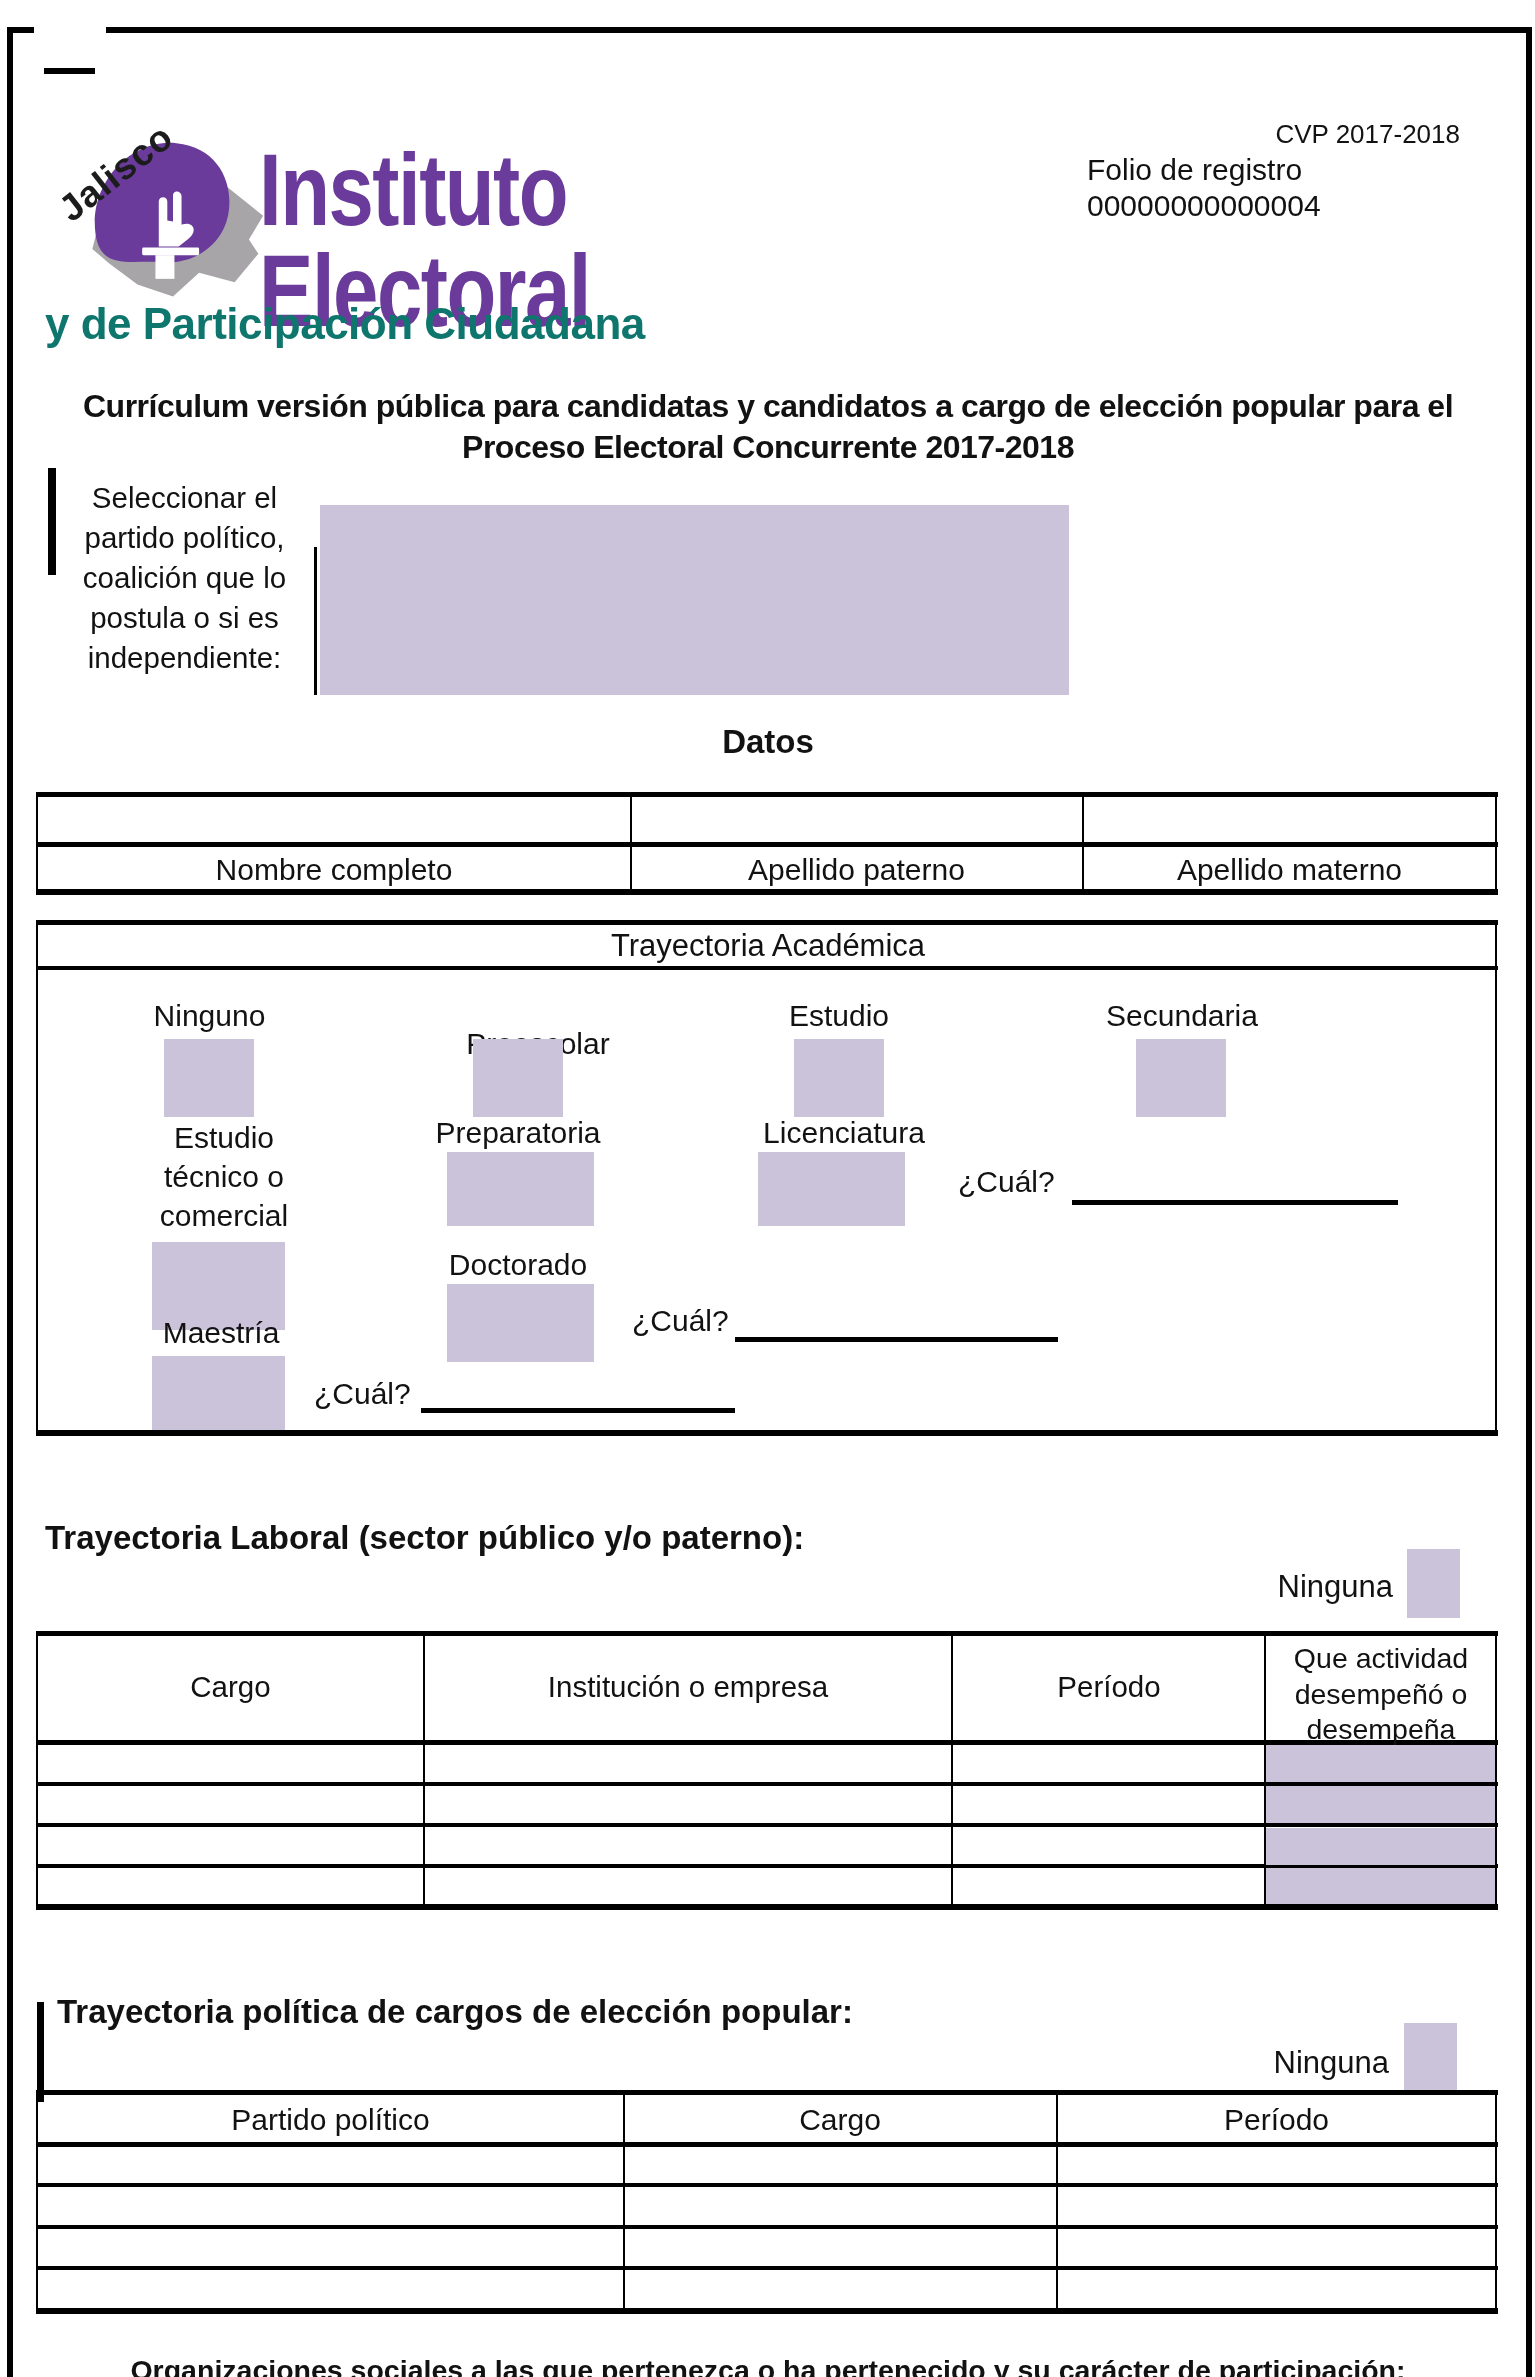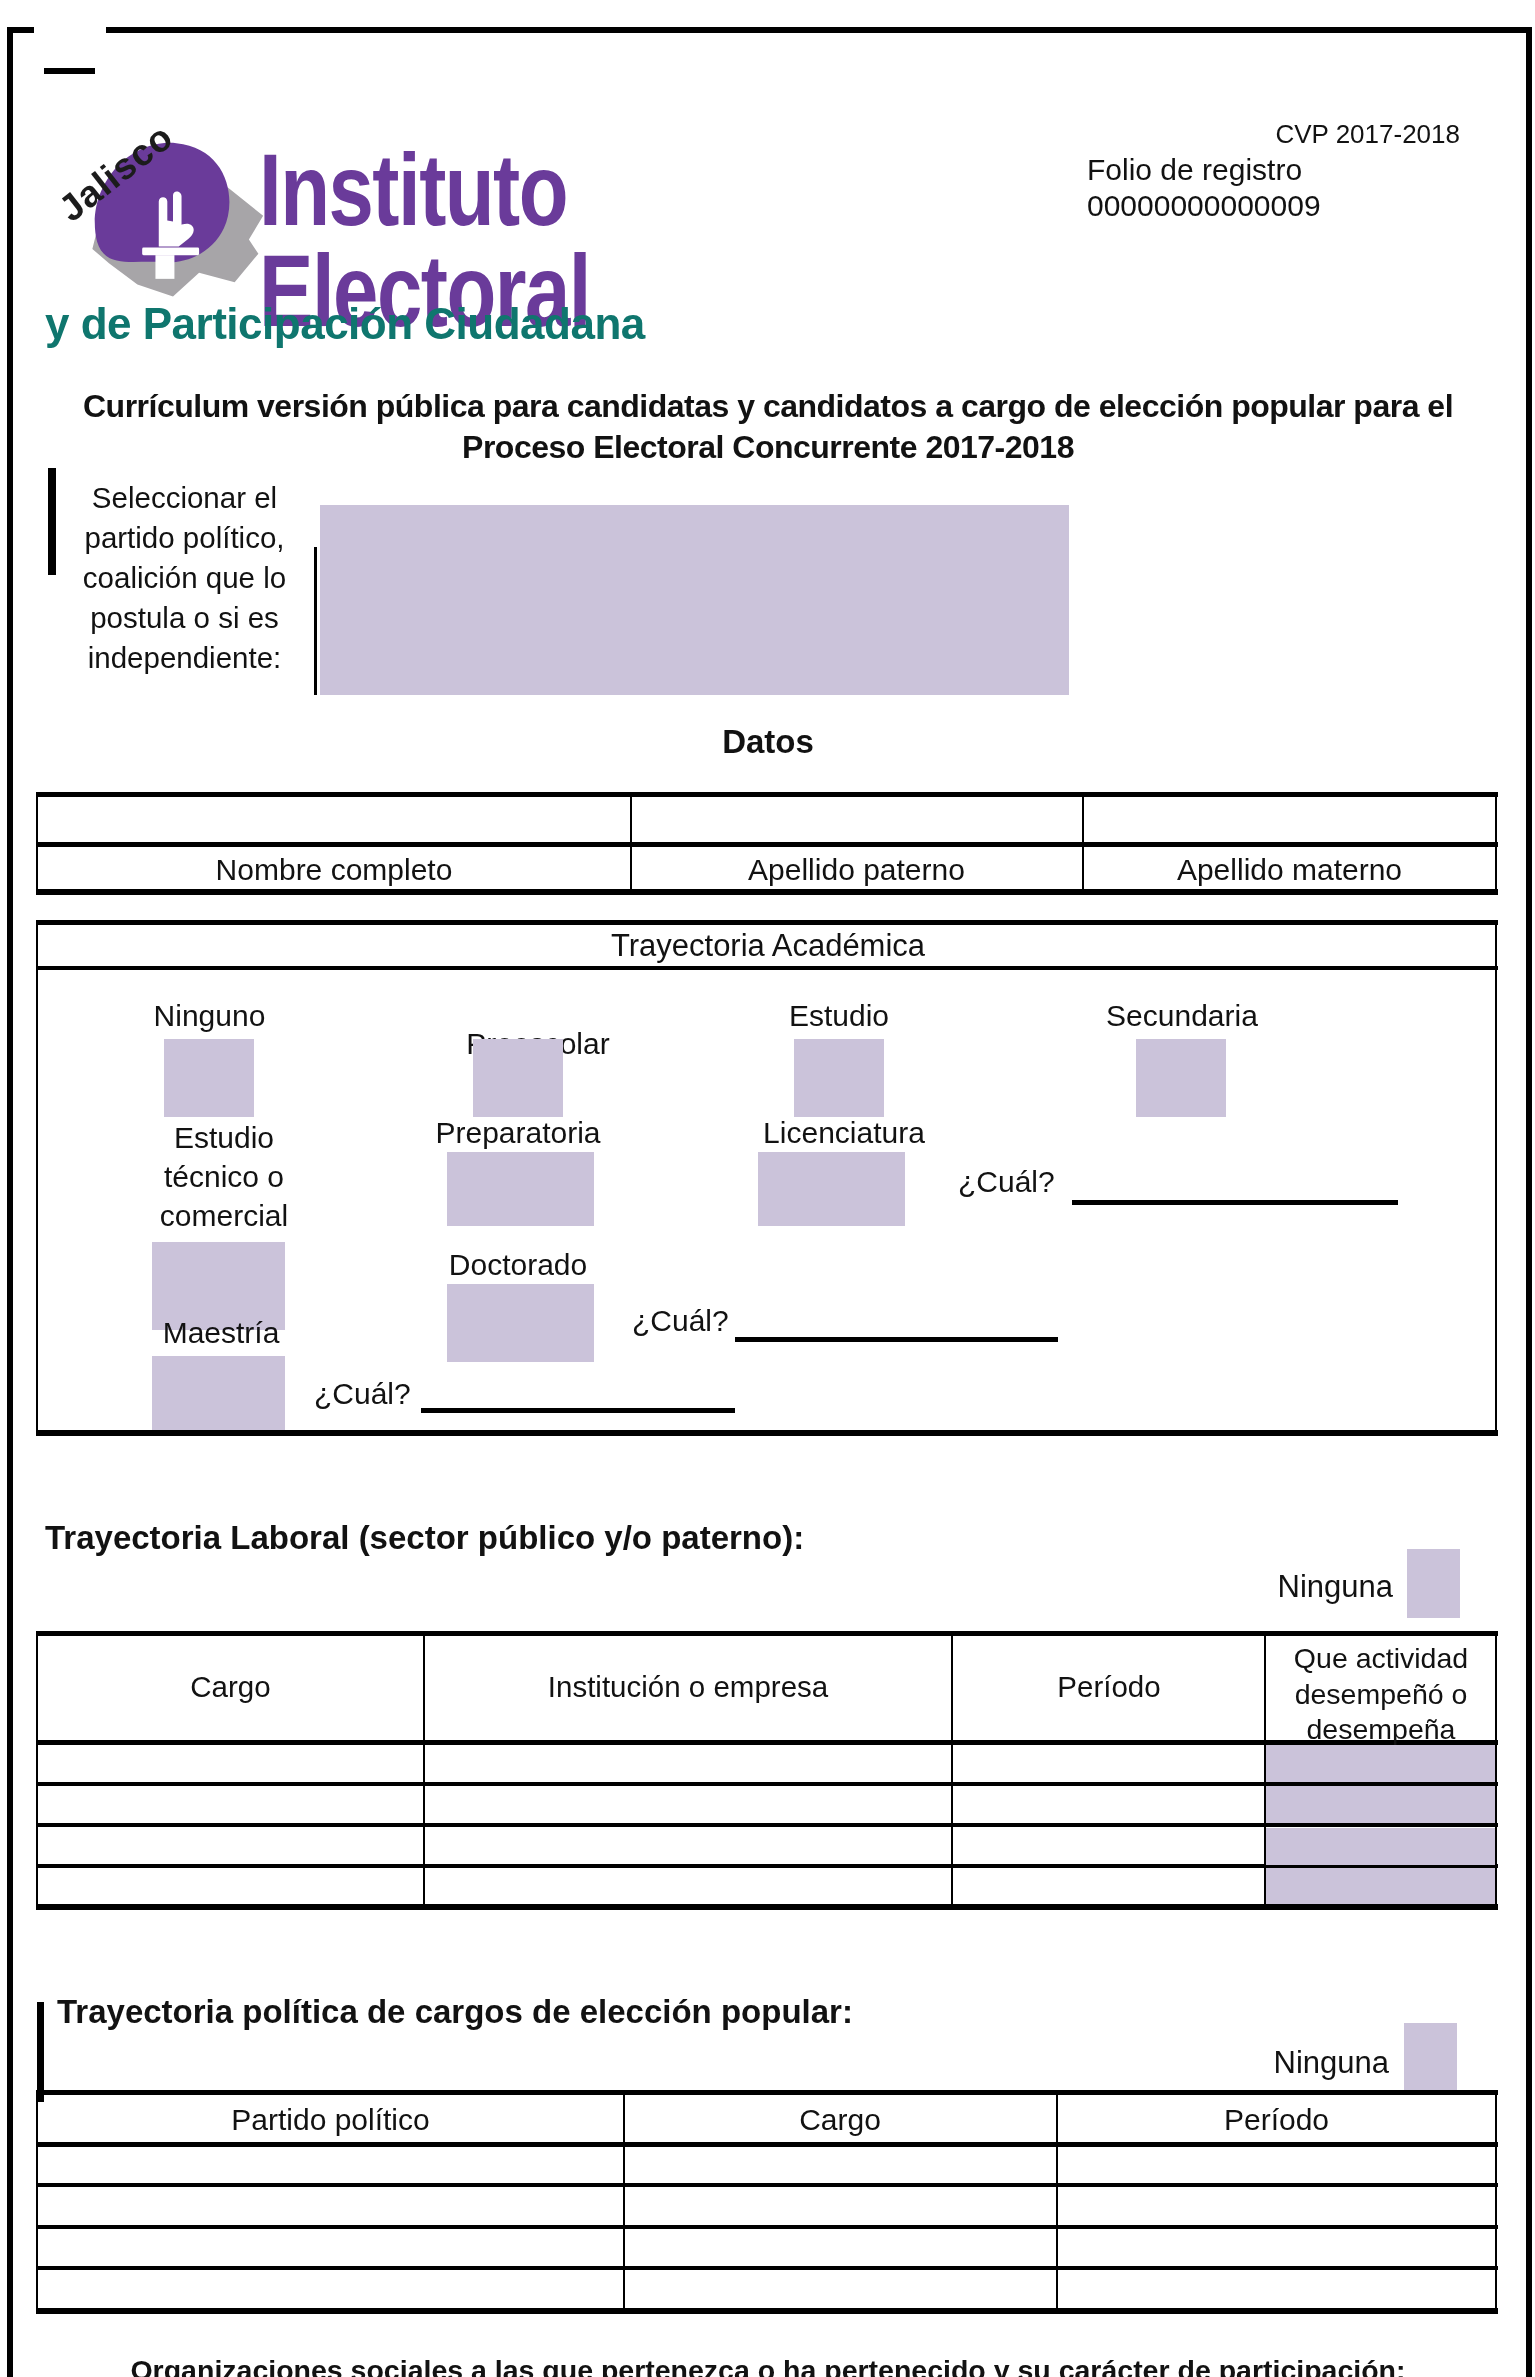--- a/index.html
+++ b/index.html
@@ -35,21 +35,21 @@
       <rect x="178" y="268" width="40" height="50"></rect>
     </g>
   </svg>
   <div class="t b" style="left:50px;top:152px;font-size:37px;transform:rotate(-38deg);letter-spacing:1px;color:#1c1c1c;">Jalisco</div>
   <div class="t b nw" style="left:259px;top:139px;font-size:102px;line-height:1;color:var(--purple);transform:scaleX(0.8);transform-origin:left top;letter-spacing:-1.9px;">Instituto</div>
   <div class="t b nw" style="left:259px;top:240px;font-size:102px;line-height:1;color:var(--purple);transform:scaleX(0.8);transform-origin:left top;letter-spacing:-1.9px;">Electoral</div>
   <div class="t b nw" style="left:45px;top:299px;font-size:44px;color:#0f766e;letter-spacing:-0.5px;">y de Participación Ciudadana</div>
 
   <div class="t nw" style="right:76px;top:119px;font-size:26px;">CVP 2017-2018</div>
   <div class="t nw" style="left:1087px;top:153px;font-size:30px;">Folio de registro</div>
-  <div class="t nw" style="left:1087px;top:189px;font-size:30px;">00000000000009</div>
+  <div class="t nw" style="left:1087px;top:189px;font-size:30px;">00000000000004</div>
 
   <div class="t b c" style="left:57px;top:386px;width:1422px;font-size:32px;line-height:1.28;letter-spacing:-0.5px;">Currículum versión pública para candidatas y candidatos a cargo de elección popular para el Proceso Electoral Concurrente 2017-2018</div>
   <div class="k" style="left:48px;top:468px;width:7.6px;height:107px;"></div>
 
   <div class="t c" style="left:55px;top:478px;width:259px;font-size:29.5px;line-height:1.36;">Seleccionar el partido político, coalición que lo postula o si es independiente:</div>
   <div class="k" style="left:314px;top:547px;width:2.9px;height:148px;"></div>
   <div class="lav" style="left:320px;top:505px;width:749px;height:190px;"></div>
 
   <div class="t b c" style="left:0;top:723px;width:1536px;font-size:33px;">Datos</div>
   <div class="abs" style="left:0;top:0;">

